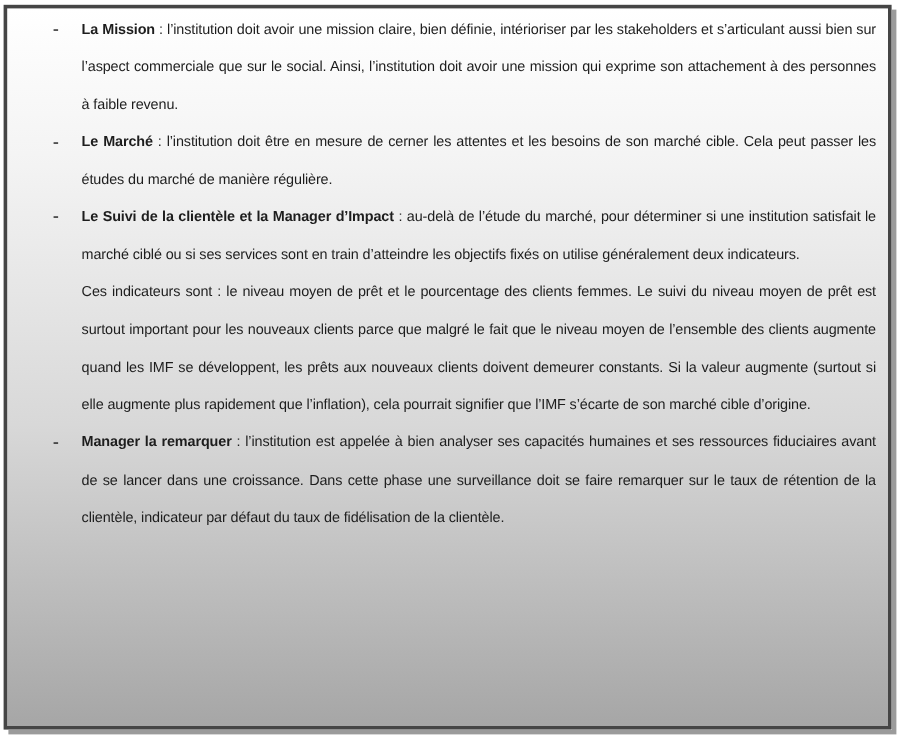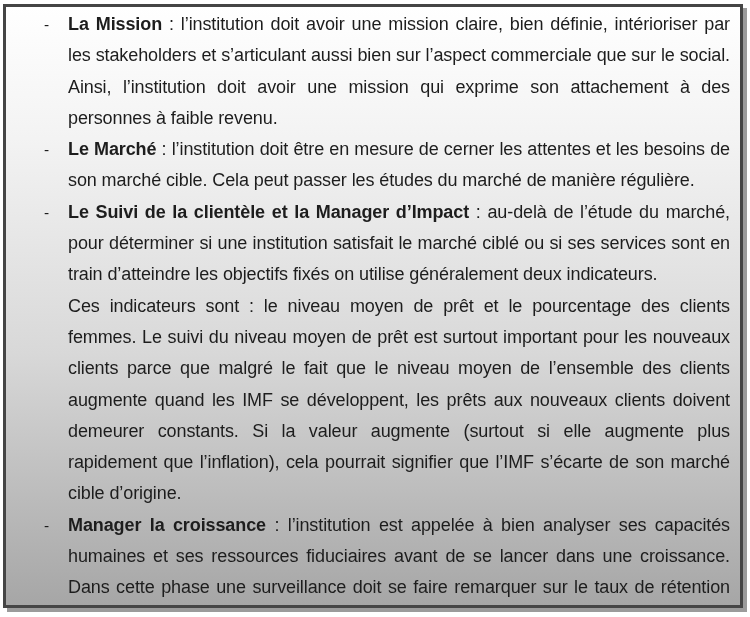--- a/index.html
+++ b/index.html
@@ -35,21 +35,21 @@
   .dash {
     position: absolute;
     left: -24px;
     top: 0;
     font-size: 15.5px;
     line-height: 31.3px;
     color: #1d1d1d;
   }
   .para {
     margin: 0;
-    font-size: 18px;
+    font-size: 12px;
     line-height: 31.3px;
     letter-spacing: -0.1px;
     color: #1d1d1d;
     text-align: justify;
   }
   .para strong {
     font-weight: bold;
   }
 </style>
 </head>
@@ -69,17 +69,17 @@
     </div>
 
     <div class="list-item">
       <span class="dash">-</span>
       <p class="para"><strong>Le Suivi de la clientèle et la Manager d’Impact</strong><span> : </span><span>au-delà de l’étude du marché, pour déterminer si une institution satisfait le marché ciblé ou si ses services sont en train d’atteindre les objectifs fixés on utilise généralement deux indicateurs.</span></p>
       <p class="para">Ces indicateurs sont : le niveau moyen de prêt et le pourcentage des clients femmes. Le suivi du niveau moyen de prêt est surtout important pour les nouveaux clients parce que malgré le fait que le niveau moyen de l’ensemble des clients augmente quand les IMF se développent, les prêts aux nouveaux clients doivent demeurer constants. Si la valeur augmente (surtout si elle augmente plus rapidement que l’inflation), cela pourrait signifier que l’IMF s’écarte de son marché cible d’origine.</p>
     </div>
 
     <div class="list-item">
       <span class="dash">-</span>
-      <p class="para"><strong>Manager la croissance</strong><span> : </span><span>l’institution est appelée à bien analyser ses capacités humaines et ses ressources fiduciaires avant de se lancer dans une croissance. Dans cette phase une surveillance doit se faire remarquer sur le taux de rétention de la clientèle, indicateur par défaut du taux de fidélisation de la clientèle.</span></p>
+      <p class="para"><strong>Manager la remarquer</strong><span> : </span><span>l’institution est appelée à bien analyser ses capacités humaines et ses ressources fiduciaires avant de se lancer dans une croissance. Dans cette phase une surveillance doit se faire remarquer sur le taux de rétention de la clientèle, indicateur par défaut du taux de fidélisation de la clientèle.</span></p>
     </div>
 
   </div>
 </div>
 
 </body></html>

